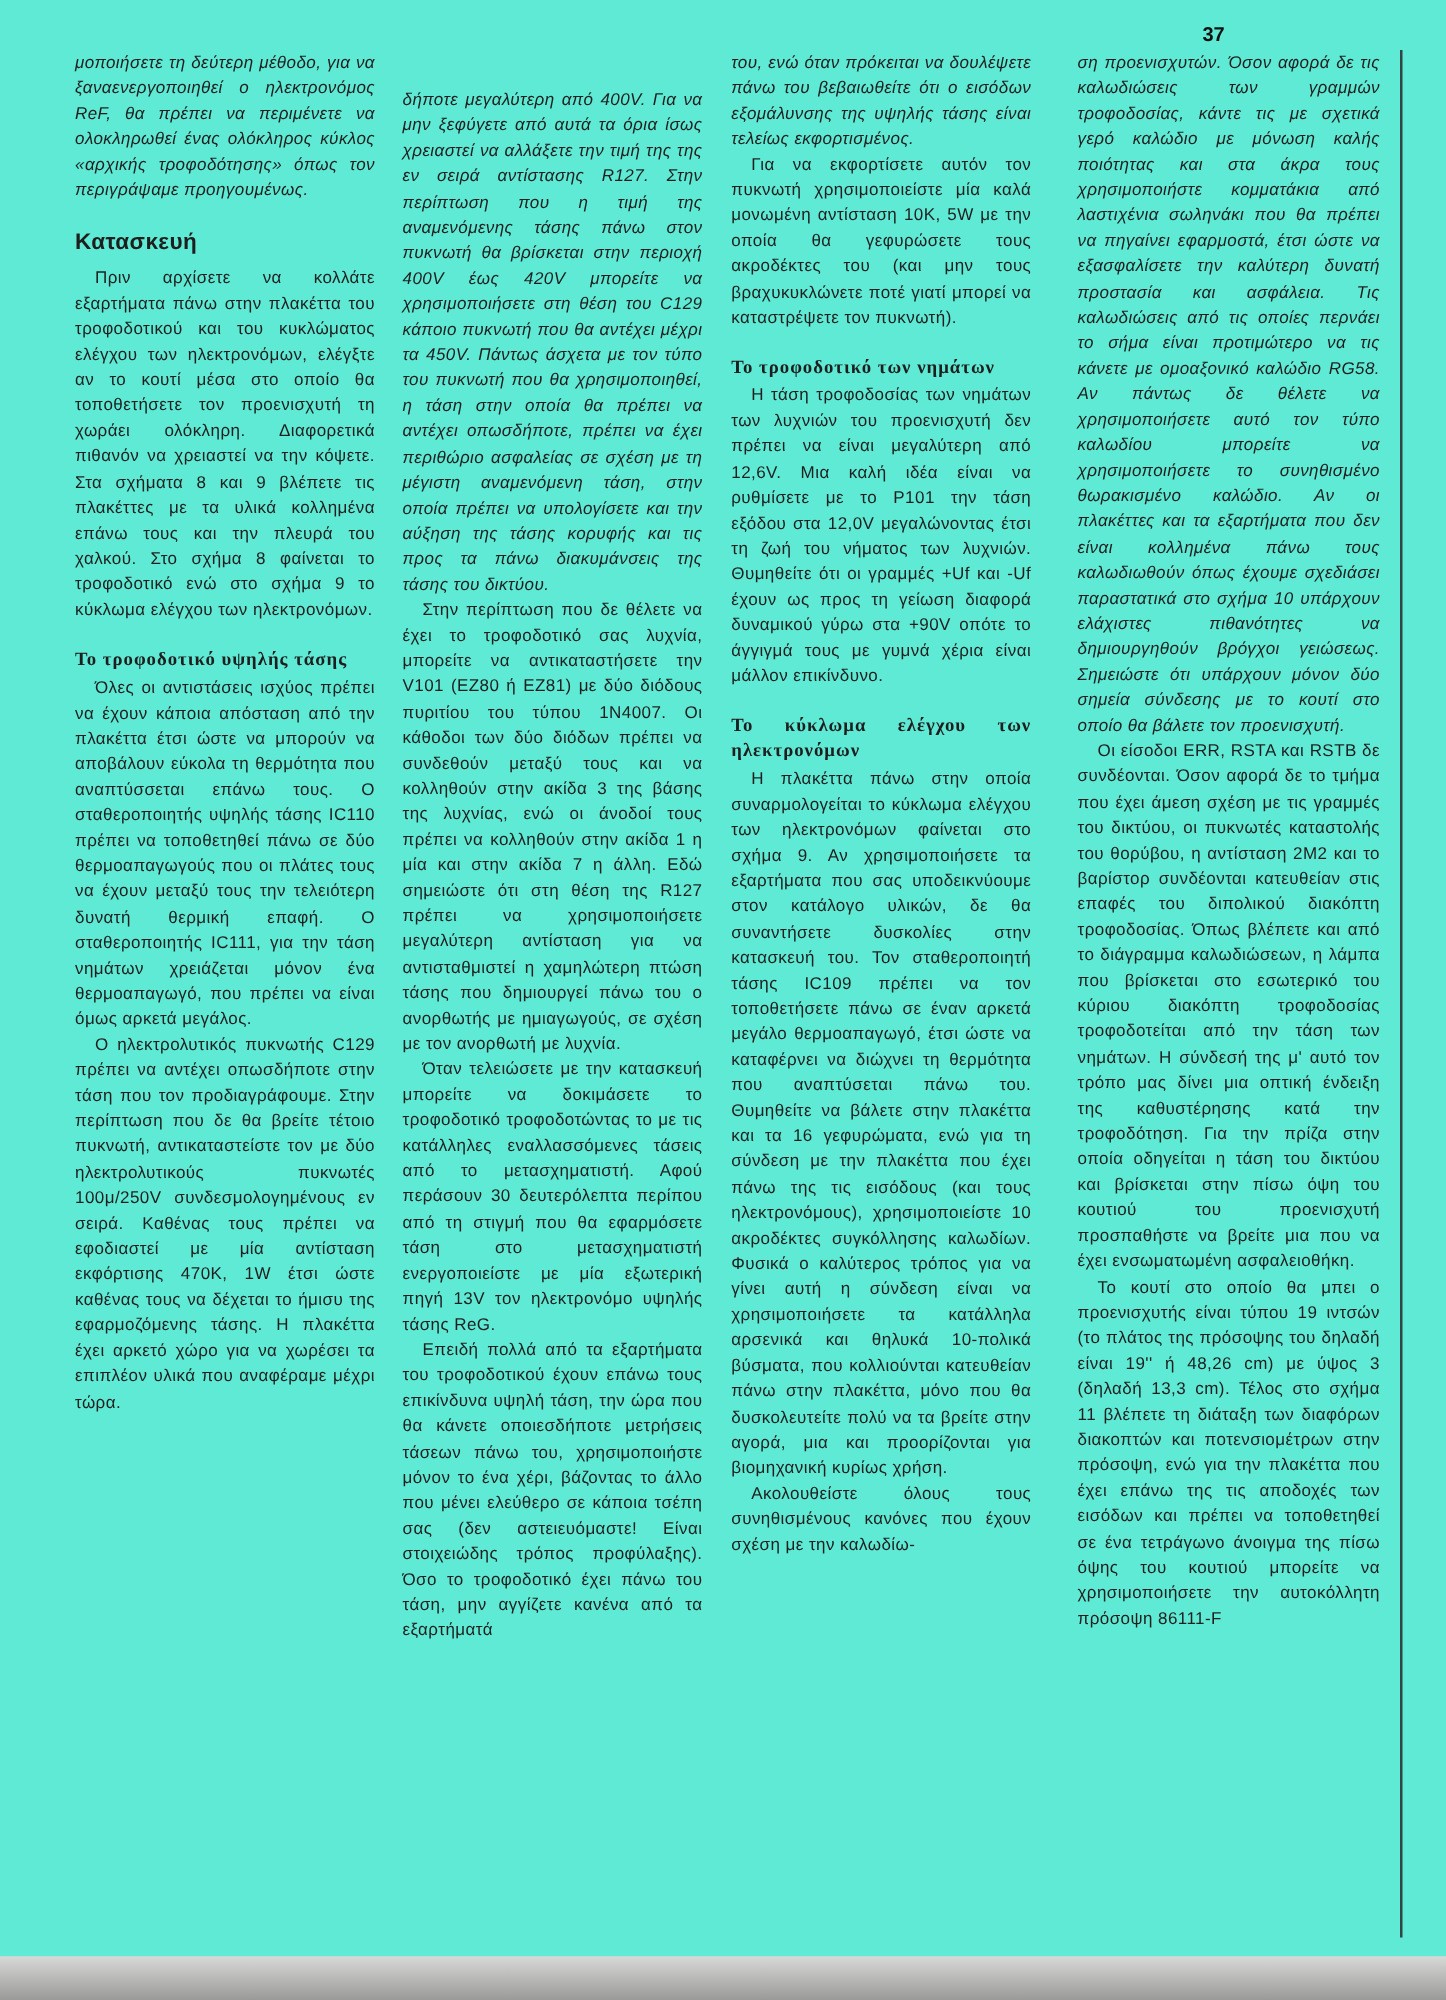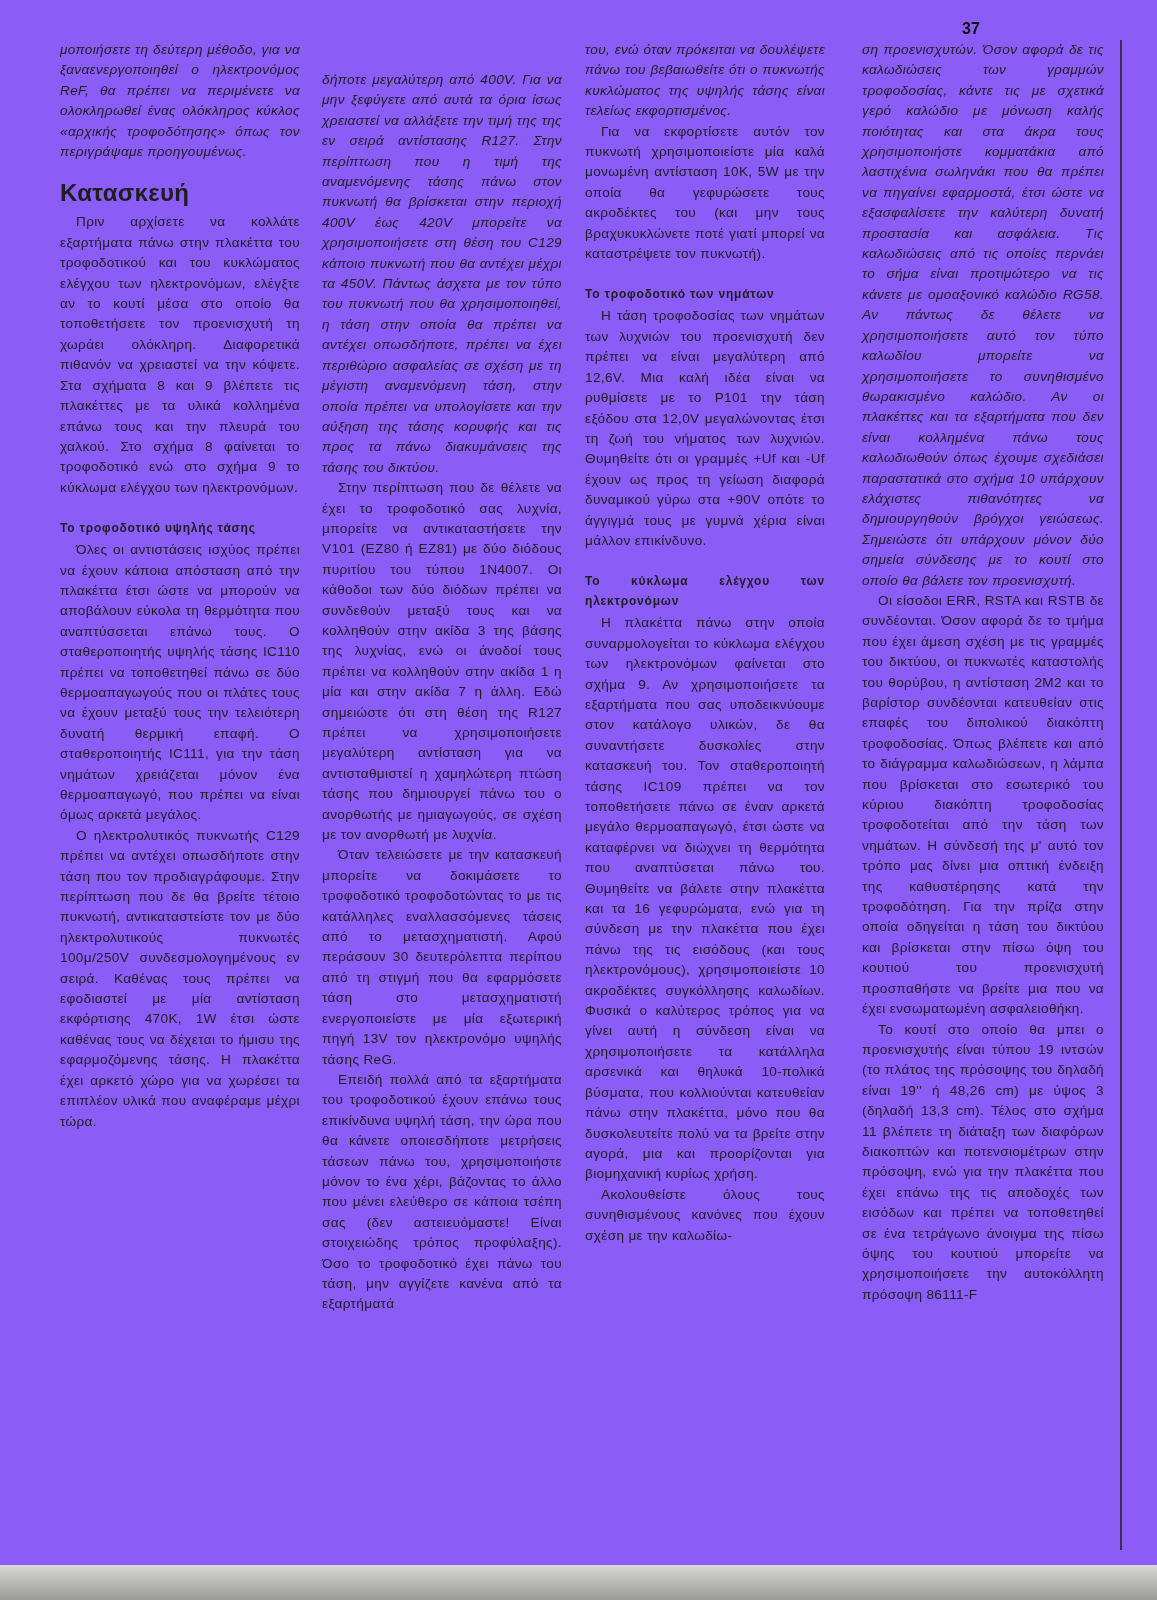--- a/index.html
+++ b/index.html
@@ -5,44 +5,44 @@
   html, body { margin:0; padding:0; }
   body {
     width:1157px; height:1600px; overflow:hidden;
     background:#ebebe9;
     font-family:"Liberation Sans", "DejaVu Sans", sans-serif;
     color:#1e1e1e;
     position:relative;
   }
   .page {
     position:absolute; left:0; top:0; width:1157px; height:1600px;
-    background:#8b5cf6;
+    background:#5eead4;
   }
   .page-number {
     position:absolute; left:962px; top:20px; font-size:16px; font-weight:bold; color:#111;
   }
   .right-rule {
     position:absolute; left:1120px; top:40px; width:2px; height:1510px; background:#2a2a2a; opacity:0.85;
   }
   .bottom-shade {
     position:absolute; left:0; top:1565px; width:1157px; height:35px;
     background:linear-gradient(#d8d8d6,#9a9a98);
   }
   .col {
     position:absolute; top:40px; width:240px;
     font-size:13.6px; line-height:20.4px; letter-spacing:0.35px;
     text-align:justify;
   }
   .col p { margin:0; text-indent:16px; }
   .col p.noindent { text-indent:0;font-style:italic; }
   .col h2 {
-    margin:20px 0 8px 0; font-size:24px; font-weight:bold; line-height:22px; text-indent:0;
+    margin:20px 0 8px 0; font-size:18px; font-weight:bold; line-height:22px; text-indent:0;
   }
   .col h3 {
-    margin:20px 0 2px 0; font-size:12px; font-weight:bold; line-height:20px; letter-spacing:0.8px; text-indent:0;
+    margin:20px 0 2px 0; font-size:15px; font-weight:bold; line-height:20px; letter-spacing:0.8px; text-indent:0;font-family:Liberation Serif, serif;
   }
   #c1 { left:60px; }
   #c2 { left:322px;margin-top:30px; }
   #c3 { left:585px; }
   #c4 { left:862px; top:40px; width:242px; }
 </style>
 </head>
 <body>
 
 <div class="page">
@@ -57,21 +57,21 @@
       <p>Όλες οι αντιστάσεις ισχύος πρέπει να έχουν κάποια απόσταση από την πλακέττα έτσι ώστε να μπορούν να αποβάλουν εύκολα τη θερμότητα που αναπτύσσεται επάνω τους. Ο σταθεροποιητής υψηλής τάσης IC110 πρέπει να τοποθετηθεί πάνω σε δύο θερμοαπαγωγούς που οι πλάτες τους να έχουν μεταξύ τους την τελειότερη δυνατή θερμική επαφή. Ο σταθεροποιητής IC111, για την τάση νημάτων χρειάζεται μόνον ένα θερμοαπαγωγό, που πρέπει να είναι όμως αρκετά μεγάλος.</p>
       <p>Ο ηλεκτρολυτικός πυκνωτής C129 πρέπει να αντέχει οπωσδήποτε στην τάση που τον προδιαγράφουμε. Στην περίπτωση που δε θα βρείτε τέτοιο πυκνωτή, αντικαταστείστε τον με δύο ηλεκτρολυτικούς πυκνωτές 100μ/250V συνδεσμολογημένους εν σειρά. Καθένας τους πρέπει να εφοδιαστεί με μία αντίσταση εκφόρτισης 470K, 1W έτσι ώστε καθένας τους να δέχεται το ήμισυ της εφαρμοζόμενης τάσης. Η πλακέττα έχει αρκετό χώρο για να χωρέσει τα επιπλέον υλικά που αναφέραμε μέχρι τώρα.</p>
     </div>
   <div class="col" id="c2">
       <p class="noindent">δήποτε μεγαλύτερη από 400V. Για να μην ξεφύγετε από αυτά τα όρια ίσως χρειαστεί να αλλάξετε την τιμή της της εν σειρά αντίστασης R127. Στην περίπτωση που η τιμή της αναμενόμενης τάσης πάνω στον πυκνωτή θα βρίσκεται στην περιοχή 400V έως 420V μπορείτε να χρησιμοποιήσετε στη θέση του C129 κάποιο πυκνωτή που θα αντέχει μέχρι τα 450V. Πάντως άσχετα με τον τύπο του πυκνωτή που θα χρησιμοποιηθεί, η τάση στην οποία θα πρέπει να αντέχει οπωσδήποτε, πρέπει να έχει περιθώριο ασφαλείας σε σχέση με τη μέγιστη αναμενόμενη τάση, στην οποία πρέπει να υπολογίσετε και την αύξηση της τάσης κορυφής και τις προς τα πάνω διακυμάνσεις της τάσης του δικτύου.</p>
       <p>Στην περίπτωση που δε θέλετε να έχει το τροφοδοτικό σας λυχνία, μπορείτε να αντικαταστήσετε την V101 (EZ80 ή EZ81) με δύο διόδους πυριτίου του τύπου 1N4007. Οι κάθοδοι των δύο διόδων πρέπει να συνδεθούν μεταξύ τους και να κολληθούν στην ακίδα 3 της βάσης της λυχνίας, ενώ οι άνοδοί τους πρέπει να κολληθούν στην ακίδα 1 η μία και στην ακίδα 7 η άλλη. Εδώ σημειώστε ότι στη θέση της R127 πρέπει να χρησιμοποιήσετε μεγαλύτερη αντίσταση για να αντισταθμιστεί η χαμηλώτερη πτώση τάσης που δημιουργεί πάνω του ο ανορθωτής με ημιαγωγούς, σε σχέση με τον ανορθωτή με λυχνία.</p>
       <p>Όταν τελειώσετε με την κατασκευή μπορείτε να δοκιμάσετε το τροφοδοτικό τροφοδοτώντας το με τις κατάλληλες εναλλασσόμενες τάσεις από το μετασχηματιστή. Αφού περάσουν 30 δευτερόλεπτα περίπου από τη στιγμή που θα εφαρμόσετε τάση στο μετασχηματιστή ενεργοποιείστε με μία εξωτερική πηγή 13V τον ηλεκτρονόμο υψηλής τάσης ReG.</p>
       <p>Επειδή πολλά από τα εξαρτήματα του τροφοδοτικού έχουν επάνω τους επικίνδυνα υψηλή τάση, την ώρα που θα κάνετε οποιεσδήποτε μετρήσεις τάσεων πάνω του, χρησιμοποιήστε μόνον το ένα χέρι, βάζοντας το άλλο που μένει ελεύθερο σε κάποια τσέπη σας (δεν αστειευόμαστε! Είναι στοιχειώδης τρόπος προφύλαξης). Όσο το τροφοδοτικό έχει πάνω του τάση, μην αγγίζετε κανένα από τα εξαρτήματά</p>
     </div>
   <div class="col" id="c3">
-      <p class="noindent">του, ενώ όταν πρόκειται να δουλέψετε πάνω του βεβαιωθείτε ότι ο πυκνωτής κυκλώματος της υψηλής τάσης είναι τελείως εκφορτισμένος.</p>
+      <p class="noindent">του, ενώ όταν πρόκειται να δουλέψετε πάνω του βεβαιωθείτε ότι ο εισόδων εξομάλυνσης της υψηλής τάσης είναι τελείως εκφορτισμένος.</p>
       <p>Για να εκφορτίσετε αυτόν τον πυκνωτή χρησιμοποιείστε μία καλά μονωμένη αντίσταση 10K, 5W με την οποία θα γεφυρώσετε τους ακροδέκτες του (και μην τους βραχυκυκλώνετε ποτέ γιατί μπορεί να καταστρέψετε τον πυκνωτή).</p>
       <h3>Το τροφοδοτικό των νημάτων</h3>
       <p>Η τάση τροφοδοσίας των νημάτων των λυχνιών του προενισχυτή δεν πρέπει να είναι μεγαλύτερη από 12,6V. Μια καλή ιδέα είναι να ρυθμίσετε με το P101 την τάση εξόδου στα 12,0V μεγαλώνοντας έτσι τη ζωή του νήματος των λυχνιών. Θυμηθείτε ότι οι γραμμές +Uf και -Uf έχουν ως προς τη γείωση διαφορά δυναμικού γύρω στα +90V οπότε το άγγιγμά τους με γυμνά χέρια είναι μάλλον επικίνδυνο.</p>
       <h3>Το κύκλωμα ελέγχου των ηλεκτρονόμων</h3>
       <p>Η πλακέττα πάνω στην οποία συναρμολογείται το κύκλωμα ελέγχου των ηλεκτρονόμων φαίνεται στο σχήμα 9. Αν χρησιμοποιήσετε τα εξαρτήματα που σας υποδεικνύουμε στον κατάλογο υλικών, δε θα συναντήσετε δυσκολίες στην κατασκευή του. Τον σταθεροποιητή τάσης IC109 πρέπει να τον τοποθετήσετε πάνω σε έναν αρκετά μεγάλο θερμοαπαγωγό, έτσι ώστε να καταφέρνει να διώχνει τη θερμότητα που αναπτύσεται πάνω του. Θυμηθείτε να βάλετε στην πλακέττα και τα 16 γεφυρώματα, ενώ για τη σύνδεση με την πλακέττα που έχει πάνω της τις εισόδους (και τους ηλεκτρονόμους), χρησιμοποιείστε 10 ακροδέκτες συγκόλλησης καλωδίων. Φυσικά ο καλύτερος τρόπος για να γίνει αυτή η σύνδεση είναι να χρησιμοποιήσετε τα κατάλληλα αρσενικά και θηλυκά 10-πολικά βύσματα, που κολλιούνται κατευθείαν πάνω στην πλακέττα, μόνο που θα δυσκολευτείτε πολύ να τα βρείτε στην αγορά, μια και προορίζονται για βιομηχανική κυρίως χρήση.</p>
       <p>Ακολουθείστε όλους τους συνηθισμένους κανόνες που έχουν σχέση με την καλωδίω-</p>
     </div>
   <div class="col" id="c4">
       <p class="noindent">ση προενισχυτών. Όσον αφορά δε τις καλωδιώσεις των γραμμών τροφοδοσίας, κάντε τις με σχετικά γερό καλώδιο με μόνωση καλής ποιότητας και στα άκρα τους χρησιμοποιήστε κομματάκια από λαστιχένια σωληνάκι που θα πρέπει να πηγαίνει εφαρμοστά, έτσι ώστε να εξασφαλίσετε την καλύτερη δυνατή προστασία και ασφάλεια. Τις καλωδιώσεις από τις οποίες περνάει το σήμα είναι προτιμώτερο να τις κάνετε με ομοαξονικό καλώδιο RG58. Αν πάντως δε θέλετε να χρησιμοποιήσετε αυτό τον τύπο καλωδίου μπορείτε να χρησιμοποιήσετε το συνηθισμένο θωρακισμένο καλώδιο. Αν οι πλακέττες και τα εξαρτήματα που δεν είναι κολλημένα πάνω τους καλωδιωθούν όπως έχουμε σχεδιάσει παραστατικά στο σχήμα 10 υπάρχουν ελάχιστες πιθανότητες να δημιουργηθούν βρόγχοι γειώσεως. Σημειώστε ότι υπάρχουν μόνον δύο σημεία σύνδεσης με το κουτί στο οποίο θα βάλετε τον προενισχυτή.</p>
       <p>Οι είσοδοι ERR, RSTA και RSTB δε συνδέονται. Όσον αφορά δε το τμήμα που έχει άμεση σχέση με τις γραμμές του δικτύου, οι πυκνωτές καταστολής του θορύβου, η αντίσταση 2M2 και το βαρίστορ συνδέονται κατευθείαν στις επαφές του διπολικού διακόπτη τροφοδοσίας. Όπως βλέπετε και από το διάγραμμα καλωδιώσεων, η λάμπα που βρίσκεται στο εσωτερικό του κύριου διακόπτη τροφοδοσίας τροφοδοτείται από την τάση των νημάτων. Η σύνδεσή της μ' αυτό τον τρόπο μας δίνει μια οπτική ένδειξη της καθυστέρησης κατά την τροφοδότηση. Για την πρίζα στην οποία οδηγείται η τάση του δικτύου και βρίσκεται στην πίσω όψη του κουτιού του προενισχυτή προσπαθήστε να βρείτε μια που να έχει ενσωματωμένη ασφαλειοθήκη.</p>

